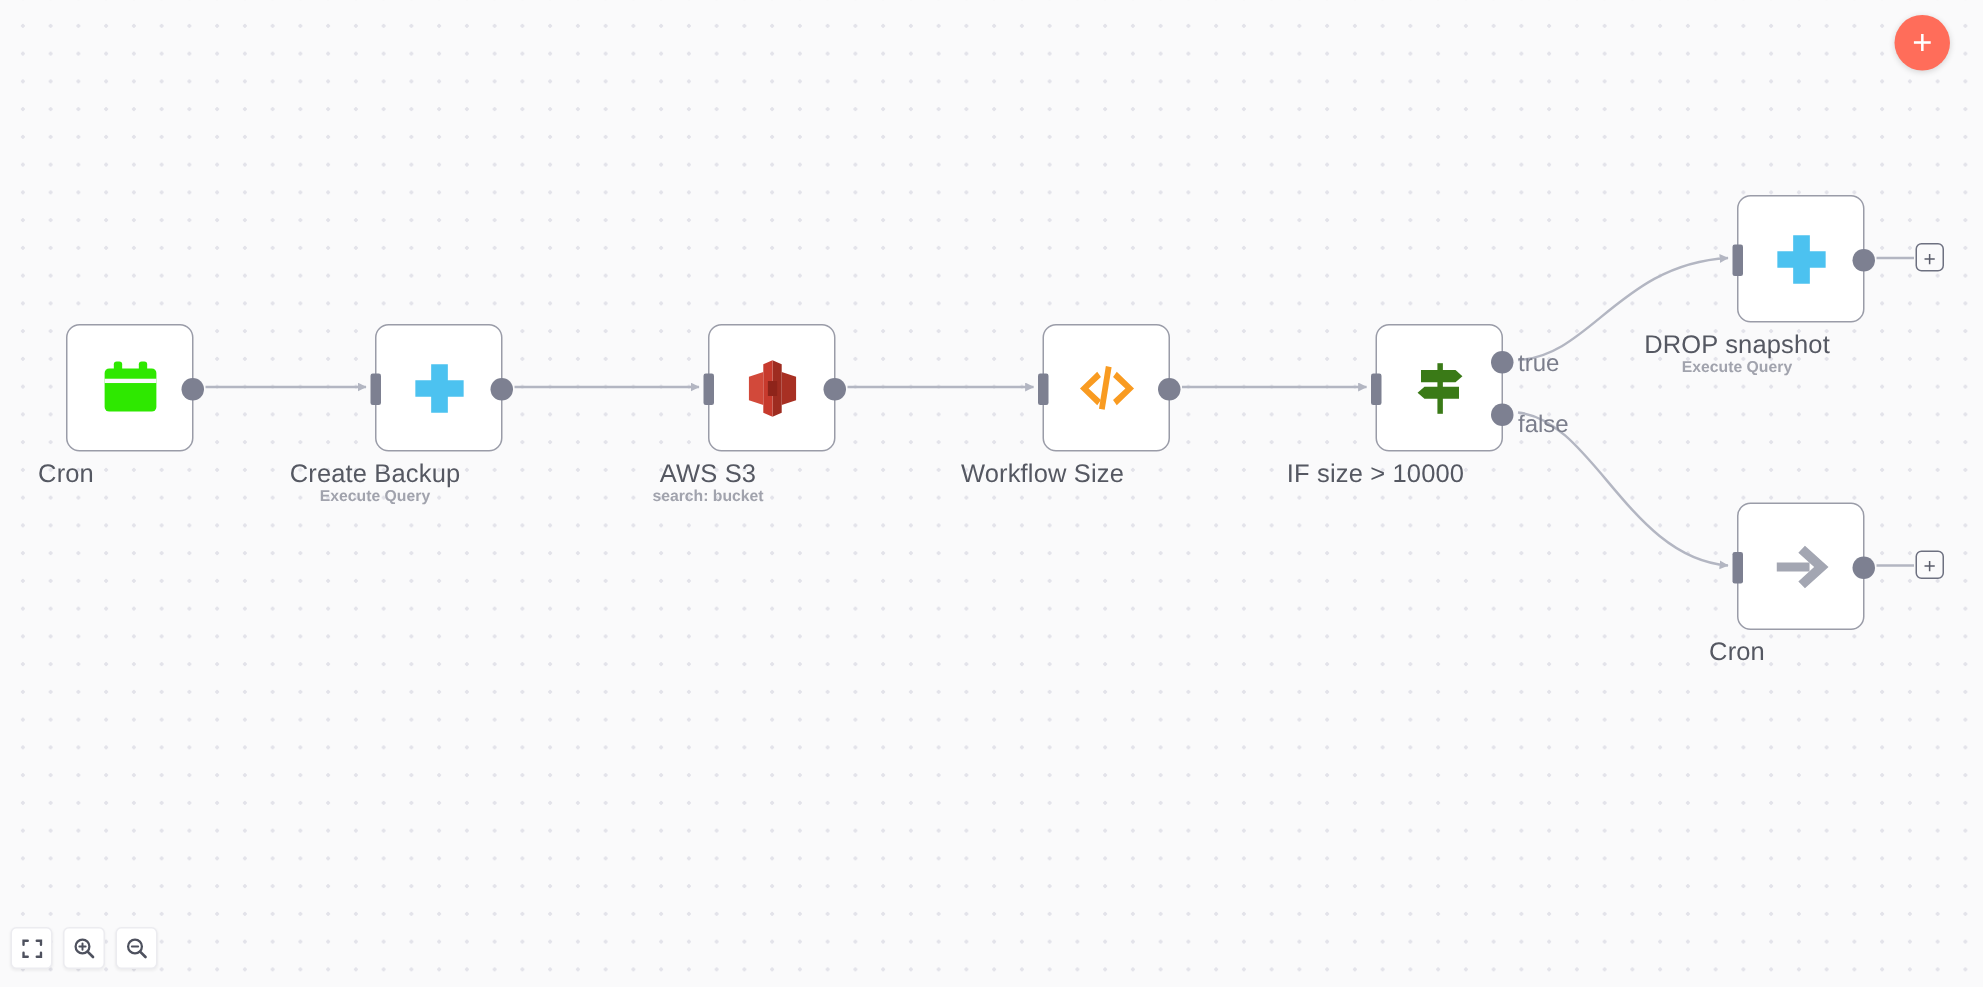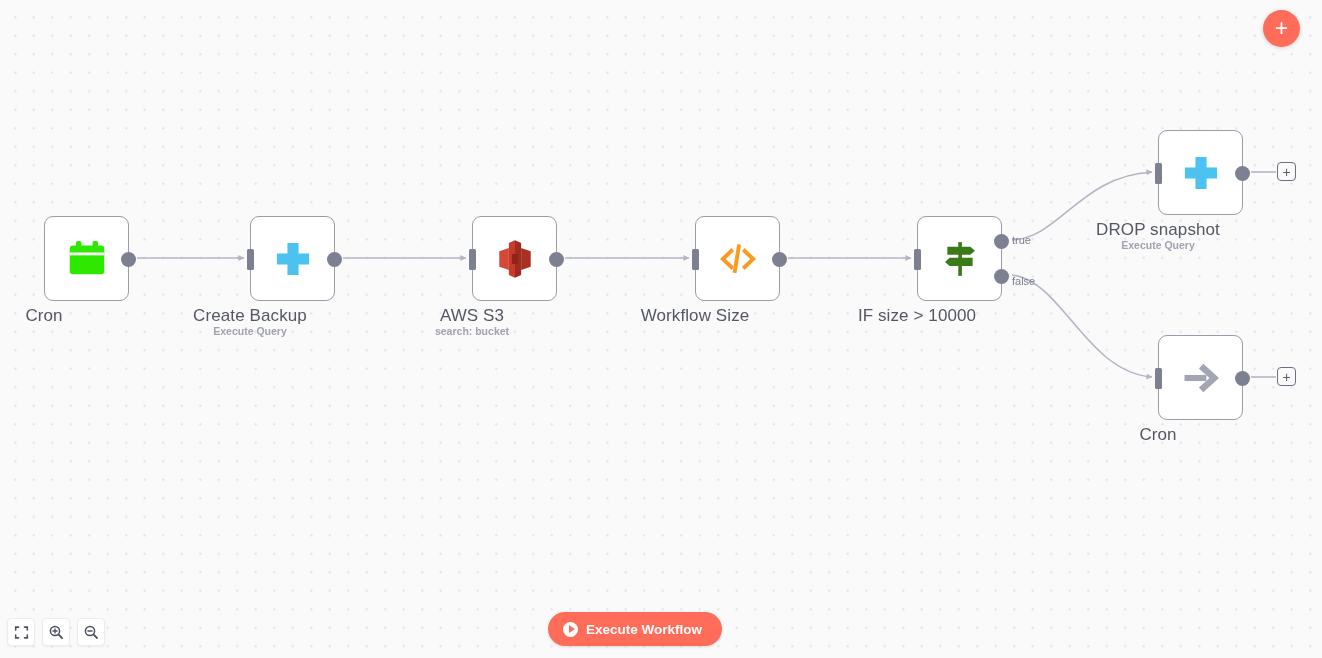--- a/index.html
+++ b/index.html
@@ -69,21 +69,21 @@
     width: 15px; height: 15px;
     border-radius: 50%;
     background: #7d8091;
     right: -8px; top: 35px;
   }
   .out-dot.t-true  { top: 17px; }
   .out-dot.t-false { top: 52px; }
 
   .port-label {
     position: absolute;
-    font-size: 11px;
+    font-size: 16px;
     color: #7b7e8c;
     white-space: nowrap;
   }
 
   
   .plus-stub {
     position: absolute;
     width: 19px; height: 19px;
     border: 1.6px solid #6d7080;
     border-radius: 4px;
@@ -308,18 +308,14 @@
     </div>
     <div class="zoom-btn">
       <svg width="16" height="16" viewBox="0 0 16 16">
         <circle cx="7" cy="7" r="4.6" fill="none" stroke="#4e515e" stroke-width="1.5"></circle>
         <path d="M10.4,10.4 L14,14" stroke="#4e515e" stroke-width="1.8" stroke-linecap="round"></path>
         <path d="M4.9,7 H9.1" stroke="#4e515e" stroke-width="1.3" stroke-linecap="round"></path>
       </svg>
     </div>
   </div>
 
-  <button class="exec-btn">
-    <span class="play"></span>
-    <span>Execute Workflow</span>
-  </button>
 
 </div>
 
 </body></html>

